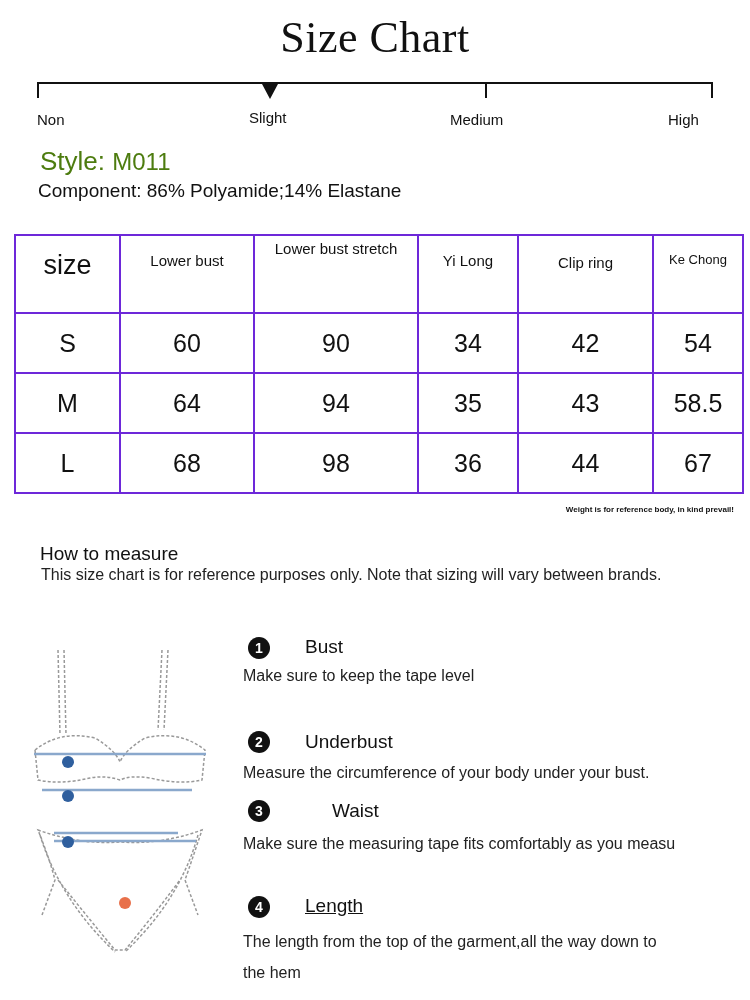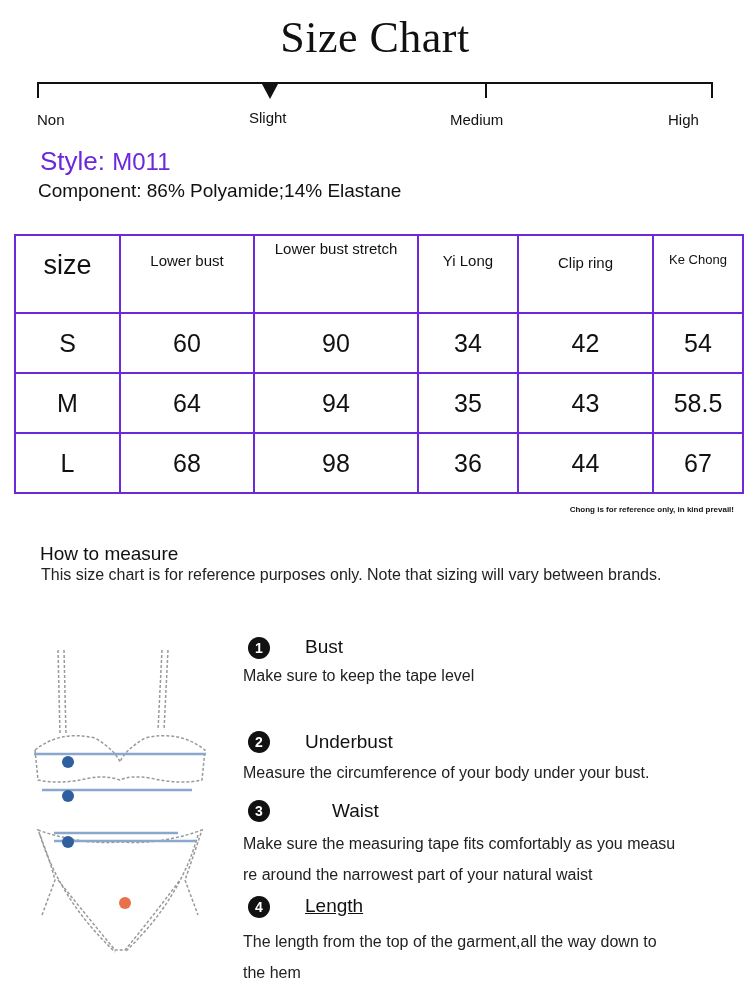--- a/index.html
+++ b/index.html
@@ -3,21 +3,21 @@
 <meta charset="utf-8">
 <style>
   html, body { margin:0; padding:0; background:#ffffff; }
   body { width:750px; height:1000px; position:relative; overflow:hidden; color:#111; font-family:"Liberation Sans", sans-serif; }
   .abs { position:absolute; }
   .title { left:0; width:750px; top:12px; text-align:center; font-family:"Liberation Serif", serif; font-size:44px; letter-spacing:0.5px; color:#111; }
   .scale-line { left:37px; top:82px; width:676px; height:0; border-top:2px solid #111; }
   .tick { width:2px; height:16px; background:#111; top:82px; }
   .marker { top:84px; left:262px; width:0; height:0; border-left:8px solid transparent; border-right:8px solid transparent; border-top:15px solid #111; }
   .scale-label { font-size:15px; color:#111; }
-  .style-line { left:40px; top:146px; font-size:26px; color:#6d28d9;text-align:center; }
+  .style-line { left:40px; top:146px; font-size:26px; color:#4d7c0f;text-align:center; }
   .component-line { left:38px; top:180px; font-size:19px; color:#111; }
   table.sizes { position:absolute; left:14px; top:234px; width:728px; border-collapse:collapse; table-layout:fixed; }
   table.sizes td, table.sizes th { border:2px solid #6d28d9; text-align:center; vertical-align:middle; font-weight:normal; padding:0; }
   table.sizes th { height:58px; font-size:15px; vertical-align:top; padding-top:16px; }
   table.sizes th.size-h { font-size:27px; padding-top:14px; }
   table.sizes th.ke { font-size:13px; }
   table.sizes td { height:58px; font-size:25px; }
   .note { right:16px; top:505px; font-size:8px; font-weight:bold; color:#111; }
   .howto { left:40px; top:522px; font-size:19px; color:#111;margin-top:21px; }
   .disclaimer { left:41px; top:566px; font-size:16px; color:#222; }
@@ -88,21 +88,21 @@
     <td>L</td>
     <td>68</td>
     <td>98</td>
     <td>36</td>
     <td>44</td>
     <td>67</td>
   </tr>
 </tbody>
   </table>
 
-<div class="abs note">Chong is for reference only, in kind prevail!</div>
+<div class="abs note">Weight is for reference body, in kind prevail!</div>
 <div class="abs howto">How to measure</div>
 <div class="abs disclaimer">This size chart is for reference purposes only. Note that sizing will vary between brands.</div>
 
 <svg class="abs illus" viewBox="0 0 200 340">
   <g fill="none" stroke="#999" stroke-width="1.5" stroke-dasharray="3 2">
     <path d="M38 20 L40 105 M44 20 L46 105"></path>
     <path d="M142 20 L138 100 M148 20 L144 100"></path>
     <path d="M15 120 Q40 100 75 108 Q95 120 100 132 Q105 120 125 108 Q160 100 185 120 L182 150 Q160 155 130 148 Q110 145 100 150 Q85 145 70 148 Q40 155 18 150 Z"></path>
     <path d="M22 285 L35 250 Q30 230 18 200 Q60 215 100 212 Q140 215 182 200 Q172 230 165 250 L178 285"></path>
     <path d="M38 250 Q70 290 95 320 L105 320 Q130 290 160 250"></path>
@@ -131,21 +131,20 @@
 <div class="abs step-num" style="left:248px; top:731px;">2</div>
 <div class="abs step-title" style="left:305px; top:731px;">Underbust</div>
 <div class="abs step-text" style="left:243px; top:757px;">
   <div>Measure the circumference of your body under your bust.</div>
 </div>
 
 <div class="abs step-num" style="left:248px; top:800px;">3</div>
 <div class="abs step-title" style="left:305px; top:800px;margin-left:27px;">Waist</div>
 <div class="abs step-text" style="left:243px; top:828px;">
   <div>Make sure the measuring tape fits comfortably as you measu</div>
-  <div>re around the narrowest part of your natural waist</div>
 </div>
 
 <div class="abs step-num" style="left:248px; top:896px;">4</div>
 <div class="abs step-title" style="left:305px; top:895px;text-decoration:underline;">Length</div>
 <div class="abs step-text" style="left:243px; top:926px;">
   <div>The length from the top of the garment,all the way down to</div>
   <div>the hem</div>
 </div>
 
 </body></html>

